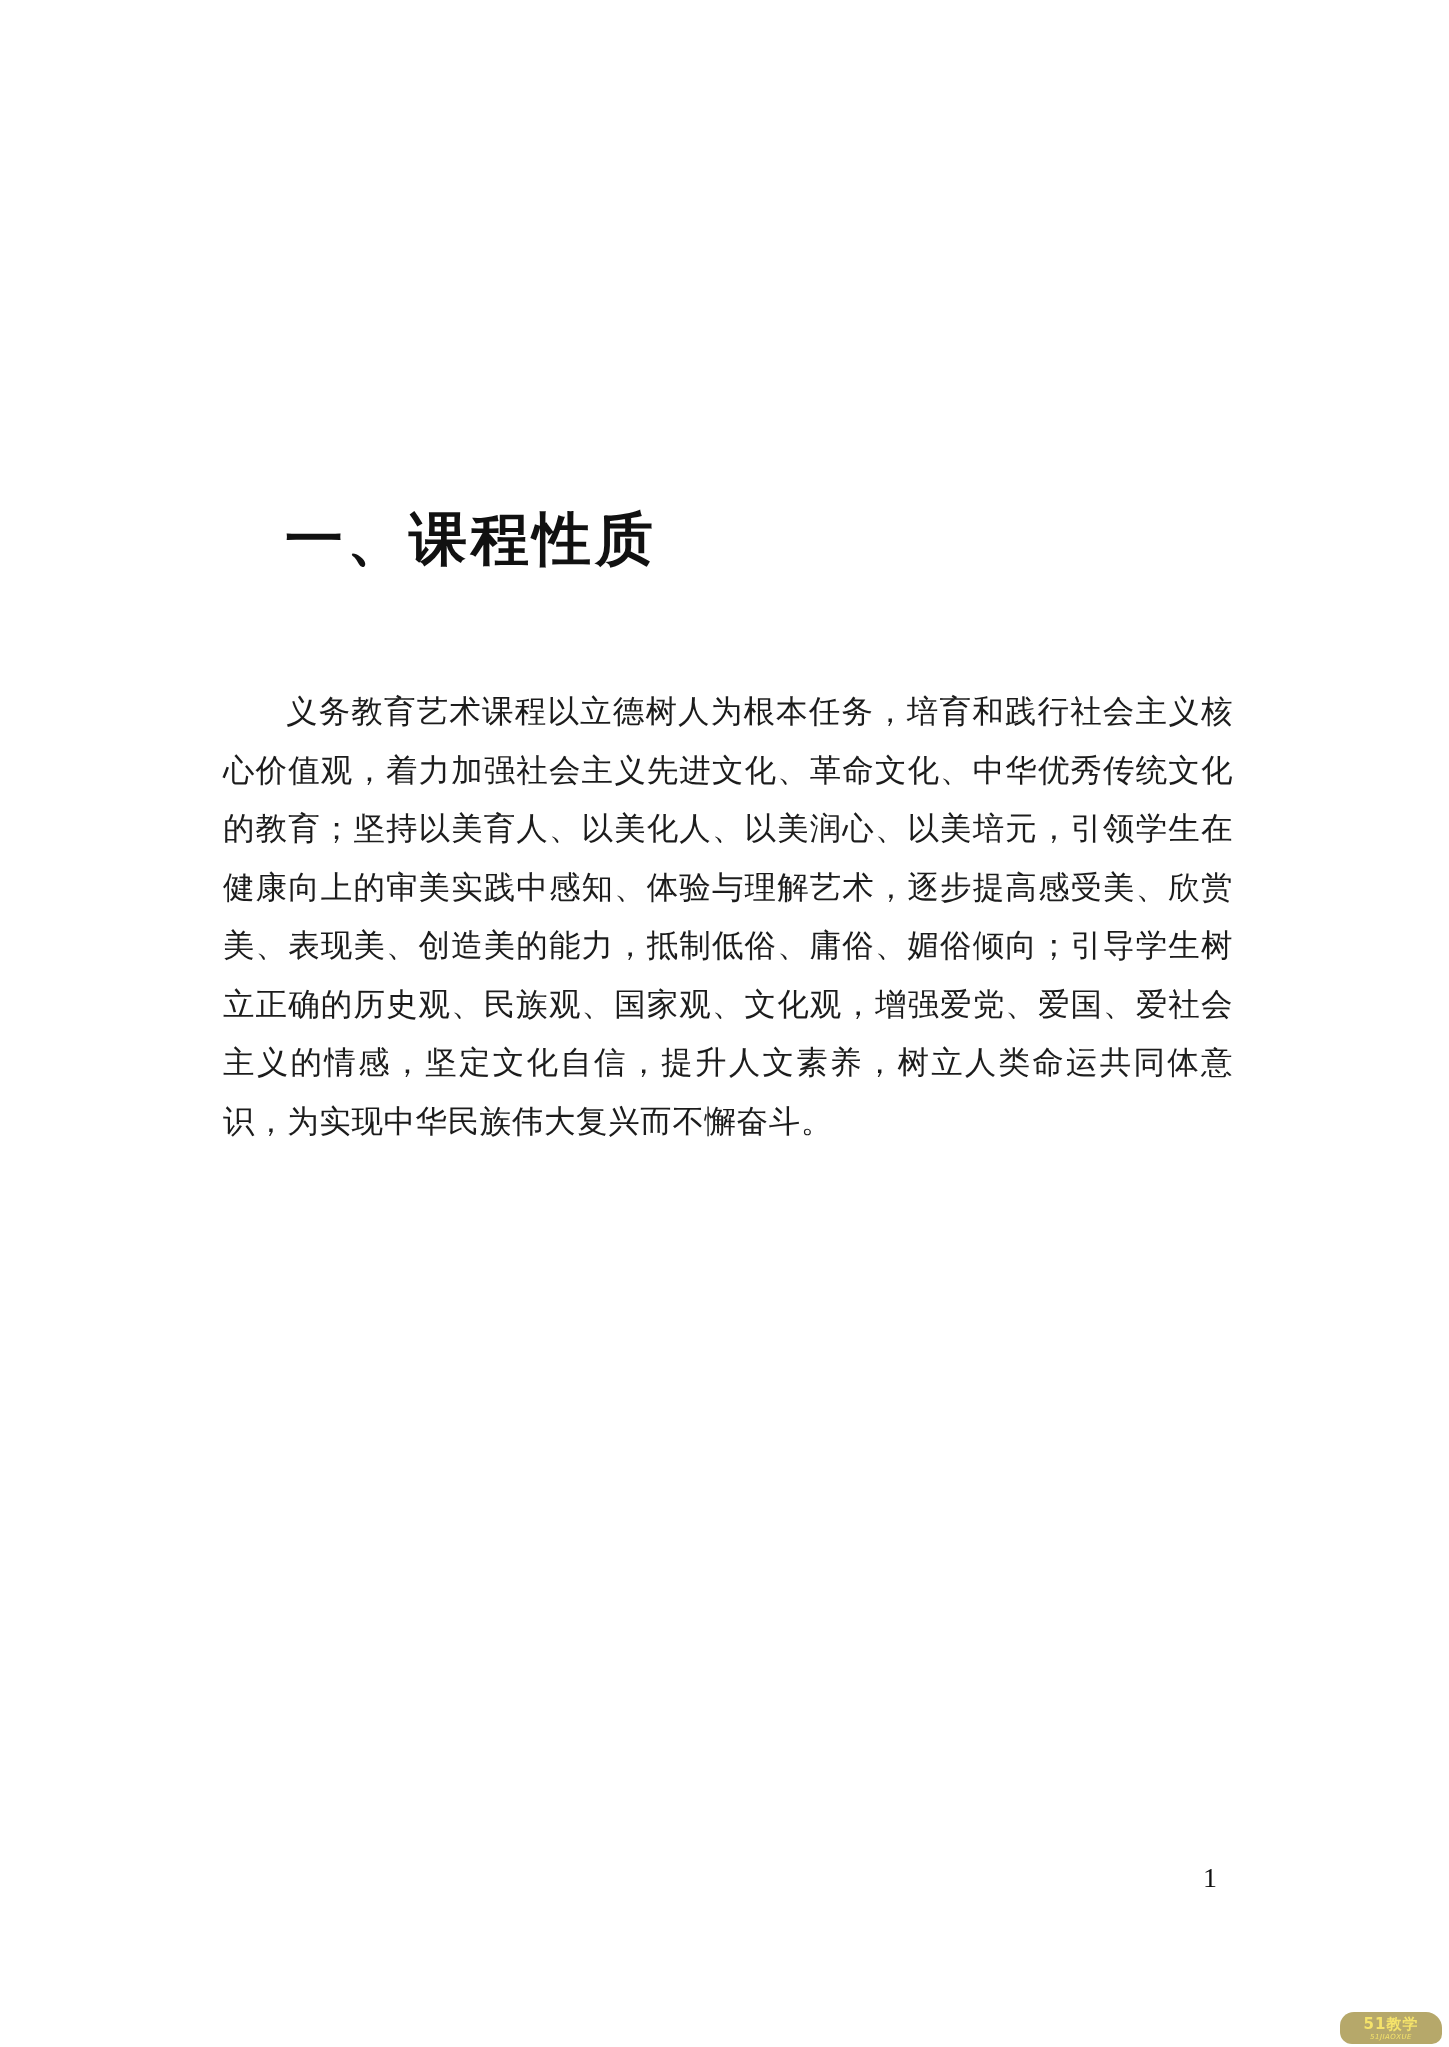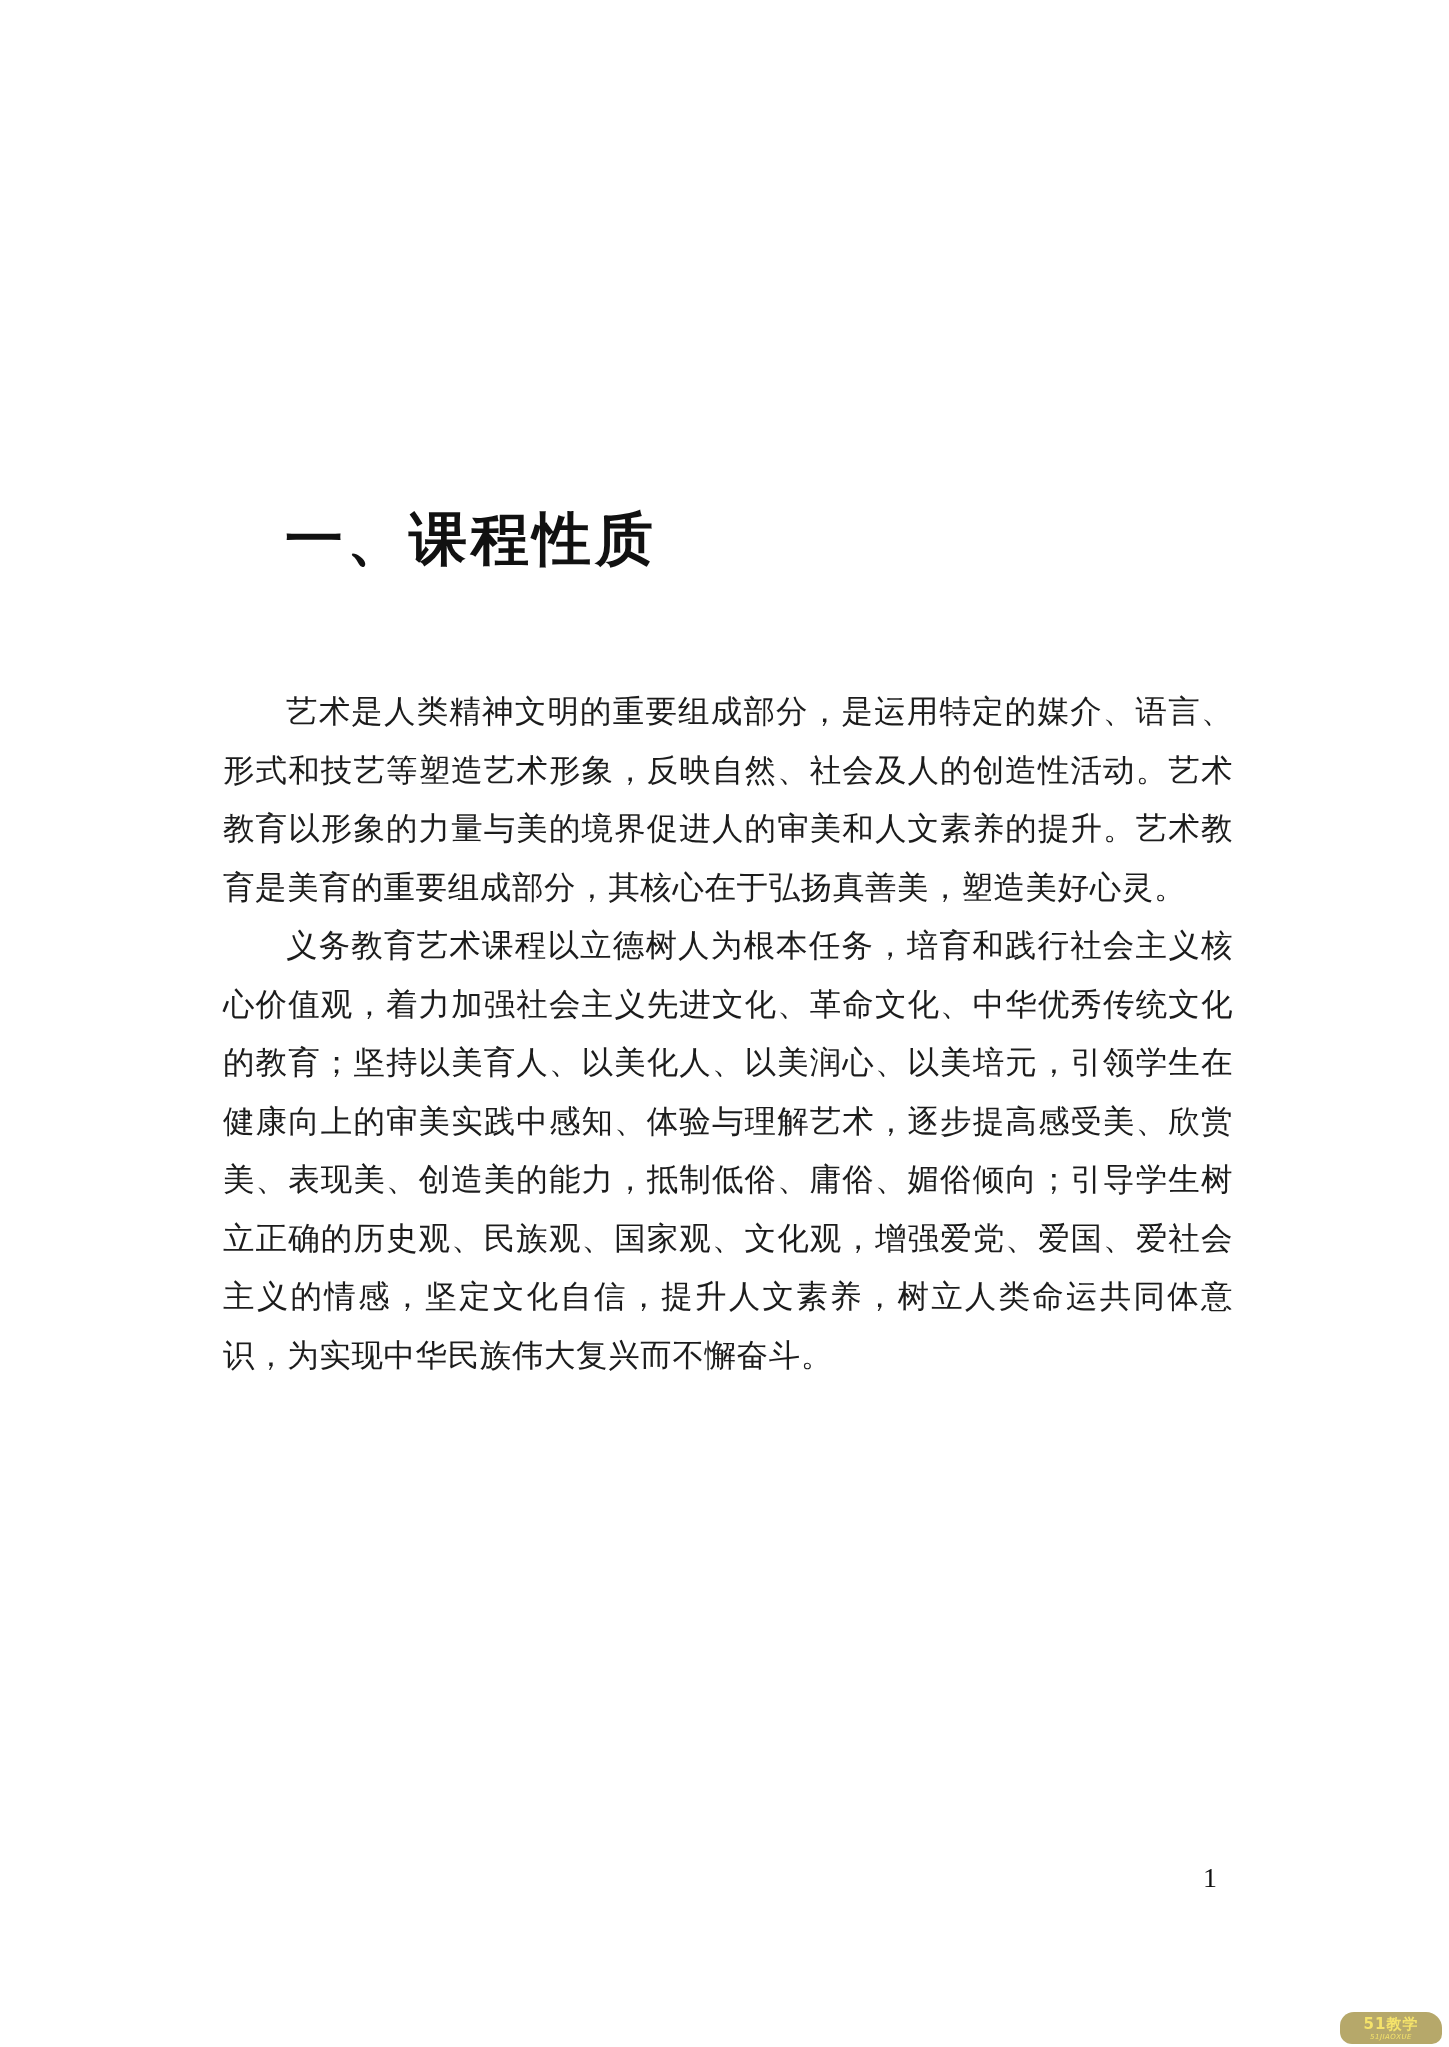--- a/index.html
+++ b/index.html
@@ -37,21 +37,20 @@
     font-family: "DejaVu Sans", sans-serif; letter-spacing: 1px; }
   .wm-sub { font-size: 7px; color: #f5e36a; line-height: 8px; letter-spacing: 0.5px;
     font-family: "DejaVu Sans", sans-serif; font-style: italic; }
 </style>
 </head>
 <body>
 
 <h1 class="heading">一、课程性质</h1>
 
 <div class="body-text">
-  <p class="para">艺术是人类精神文明的重要组成部分，是运用特定的媒介、语言、形式和技艺等塑造艺术形象，反映自然、社会及人的创造性活动。艺术教育以形象的力量与美的境界促进人的审美和人文素养的提升。艺术教育是美育的重要组成部分，其核心在于弘扬真善美，塑造美好心灵。</p>
   <p class="para">义务教育艺术课程以立德树人为根本任务，培育和践行社会主义核心价值观，着力加强社会主义先进文化、革命文化、中华优秀传统文化的教育；坚持以美育人、以美化人、以美润心、以美培元，引领学生在健康向上的审美实践中感知、体验与理解艺术，逐步提高感受美、欣赏美、表现美、创造美的能力，抵制低俗、庸俗、媚俗倾向；引导学生树立正确的历史观、民族观、国家观、文化观，增强爱党、爱国、爱社会主义的情感，坚定文化自信，提升人文素养，树立人类命运共同体意识，为实现中华民族伟大复兴而不懈奋斗。</p>
 </div>
 
 <div class="page-number">1</div>
 
 <div class="watermark">
   <span class="wm-main">51教学</span>
   <span class="wm-sub">51JIAOXUE</span>
 </div>
 

